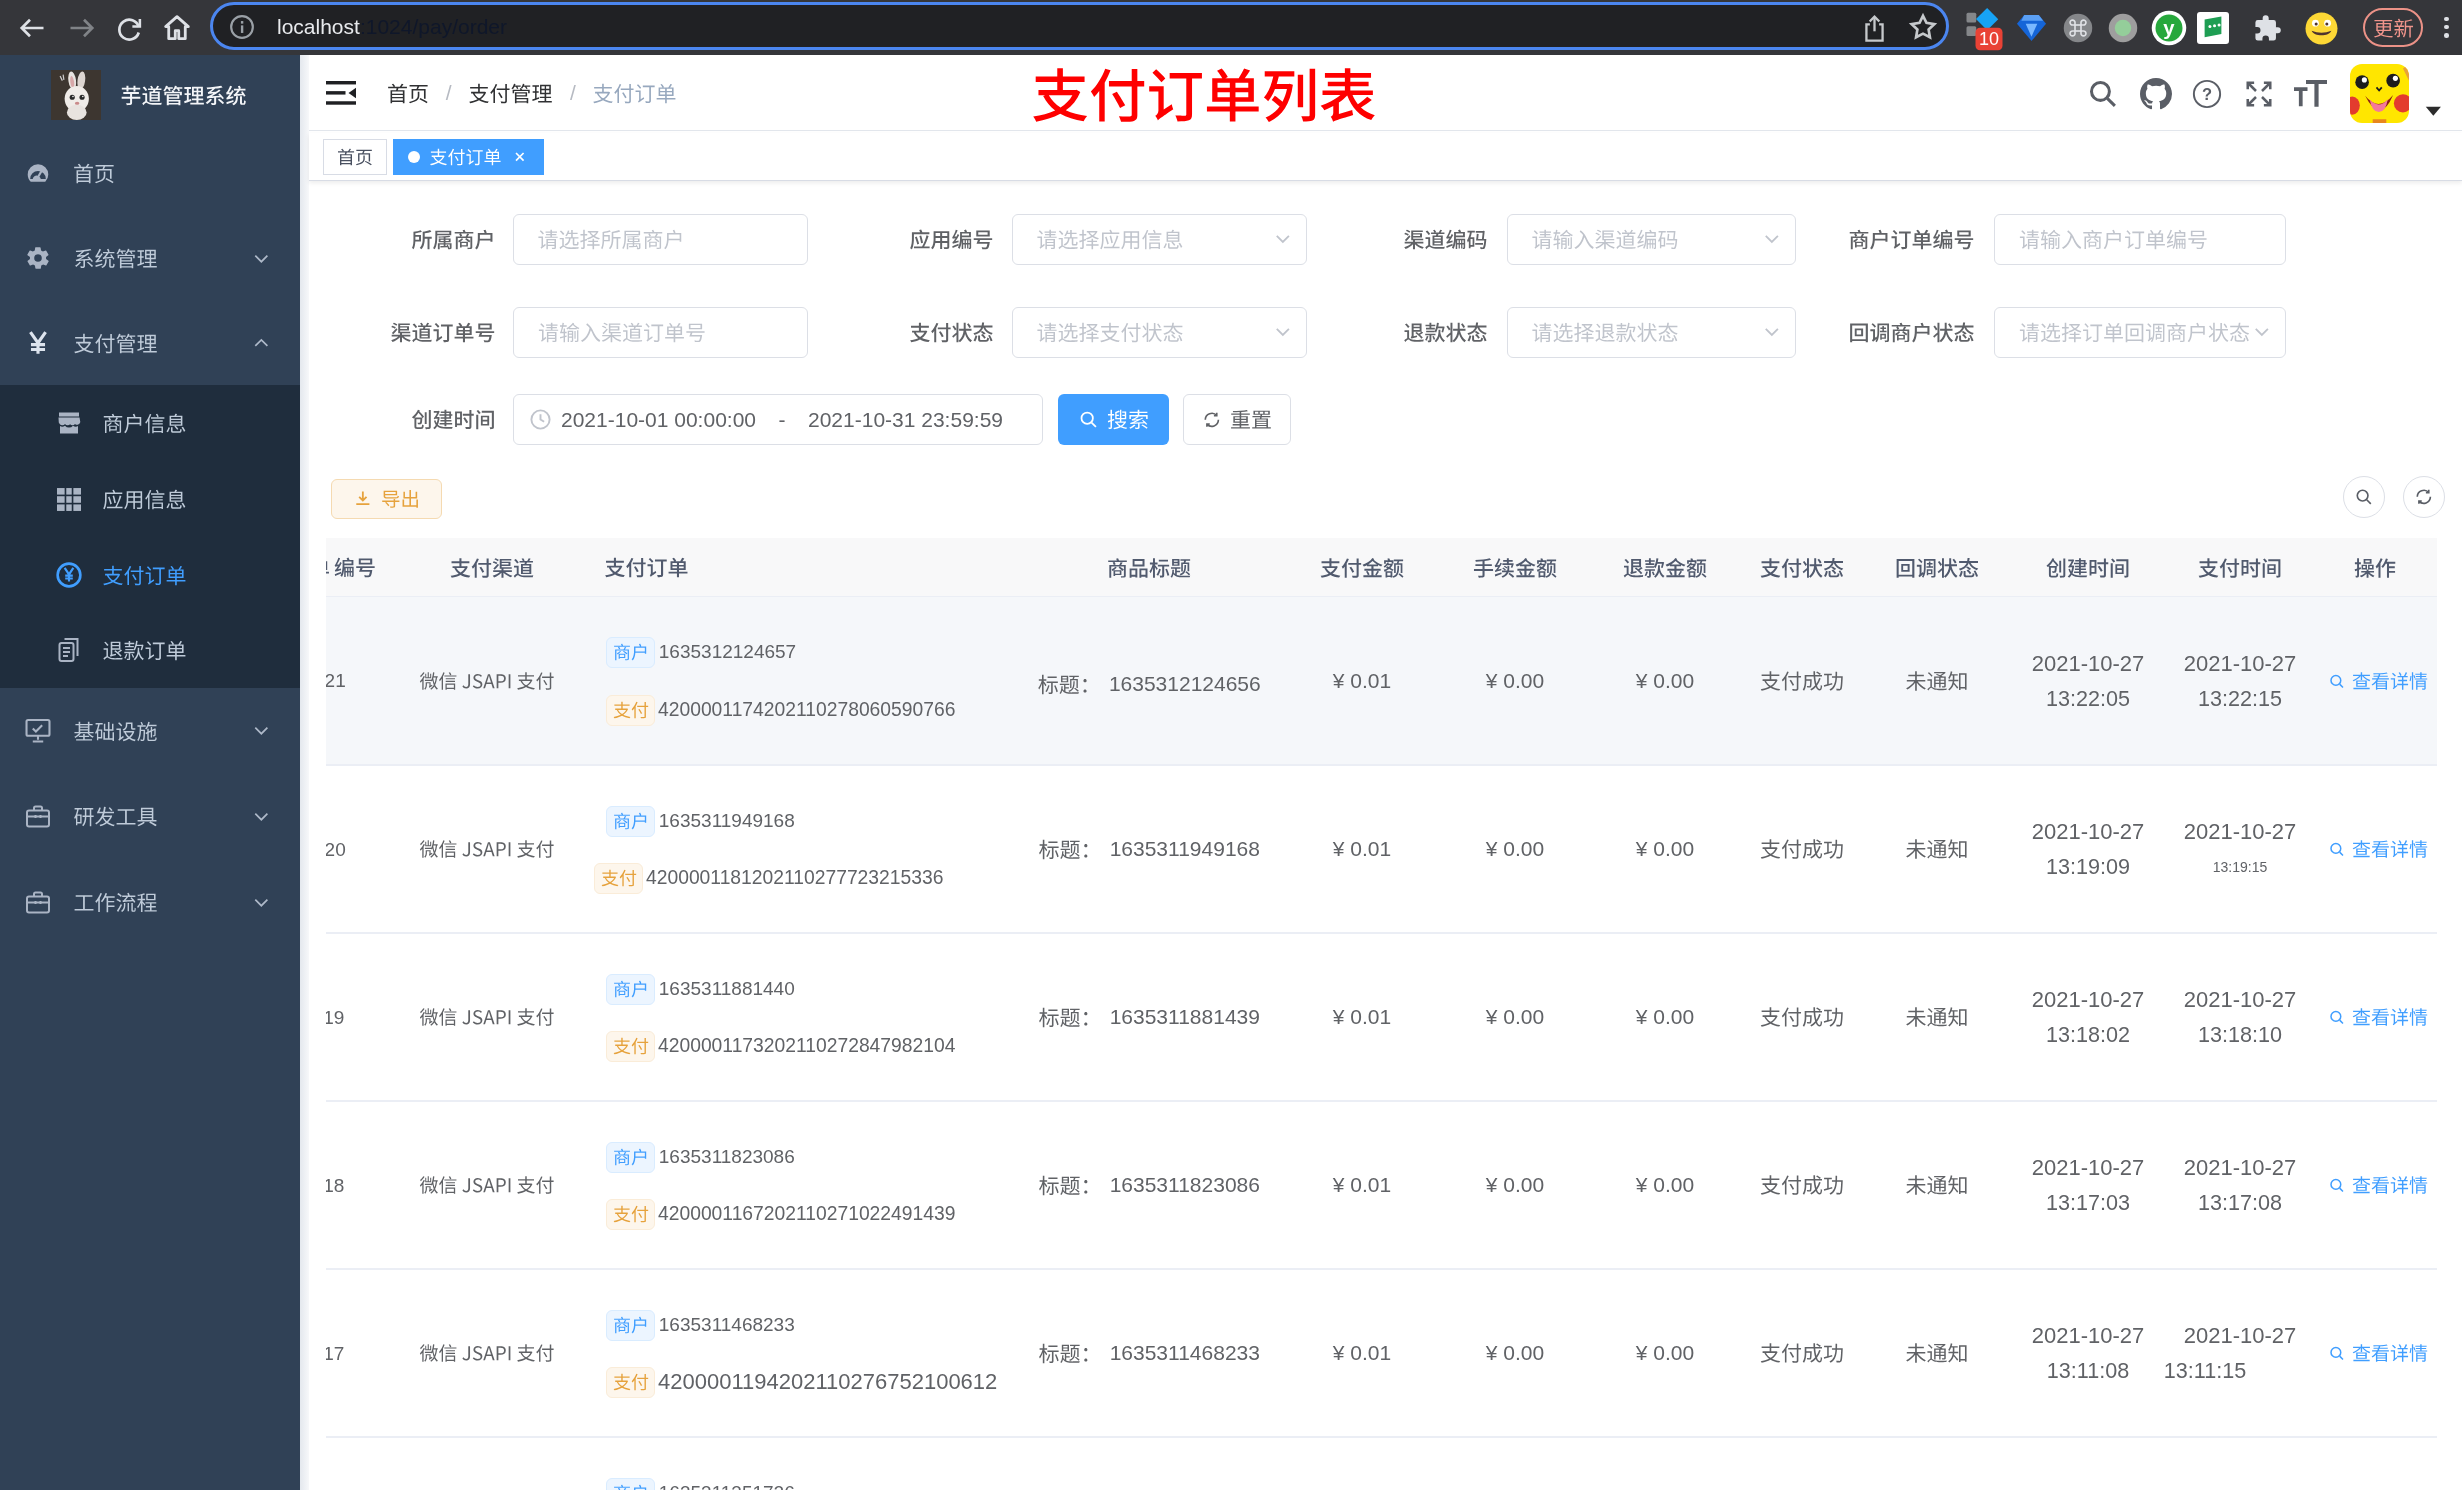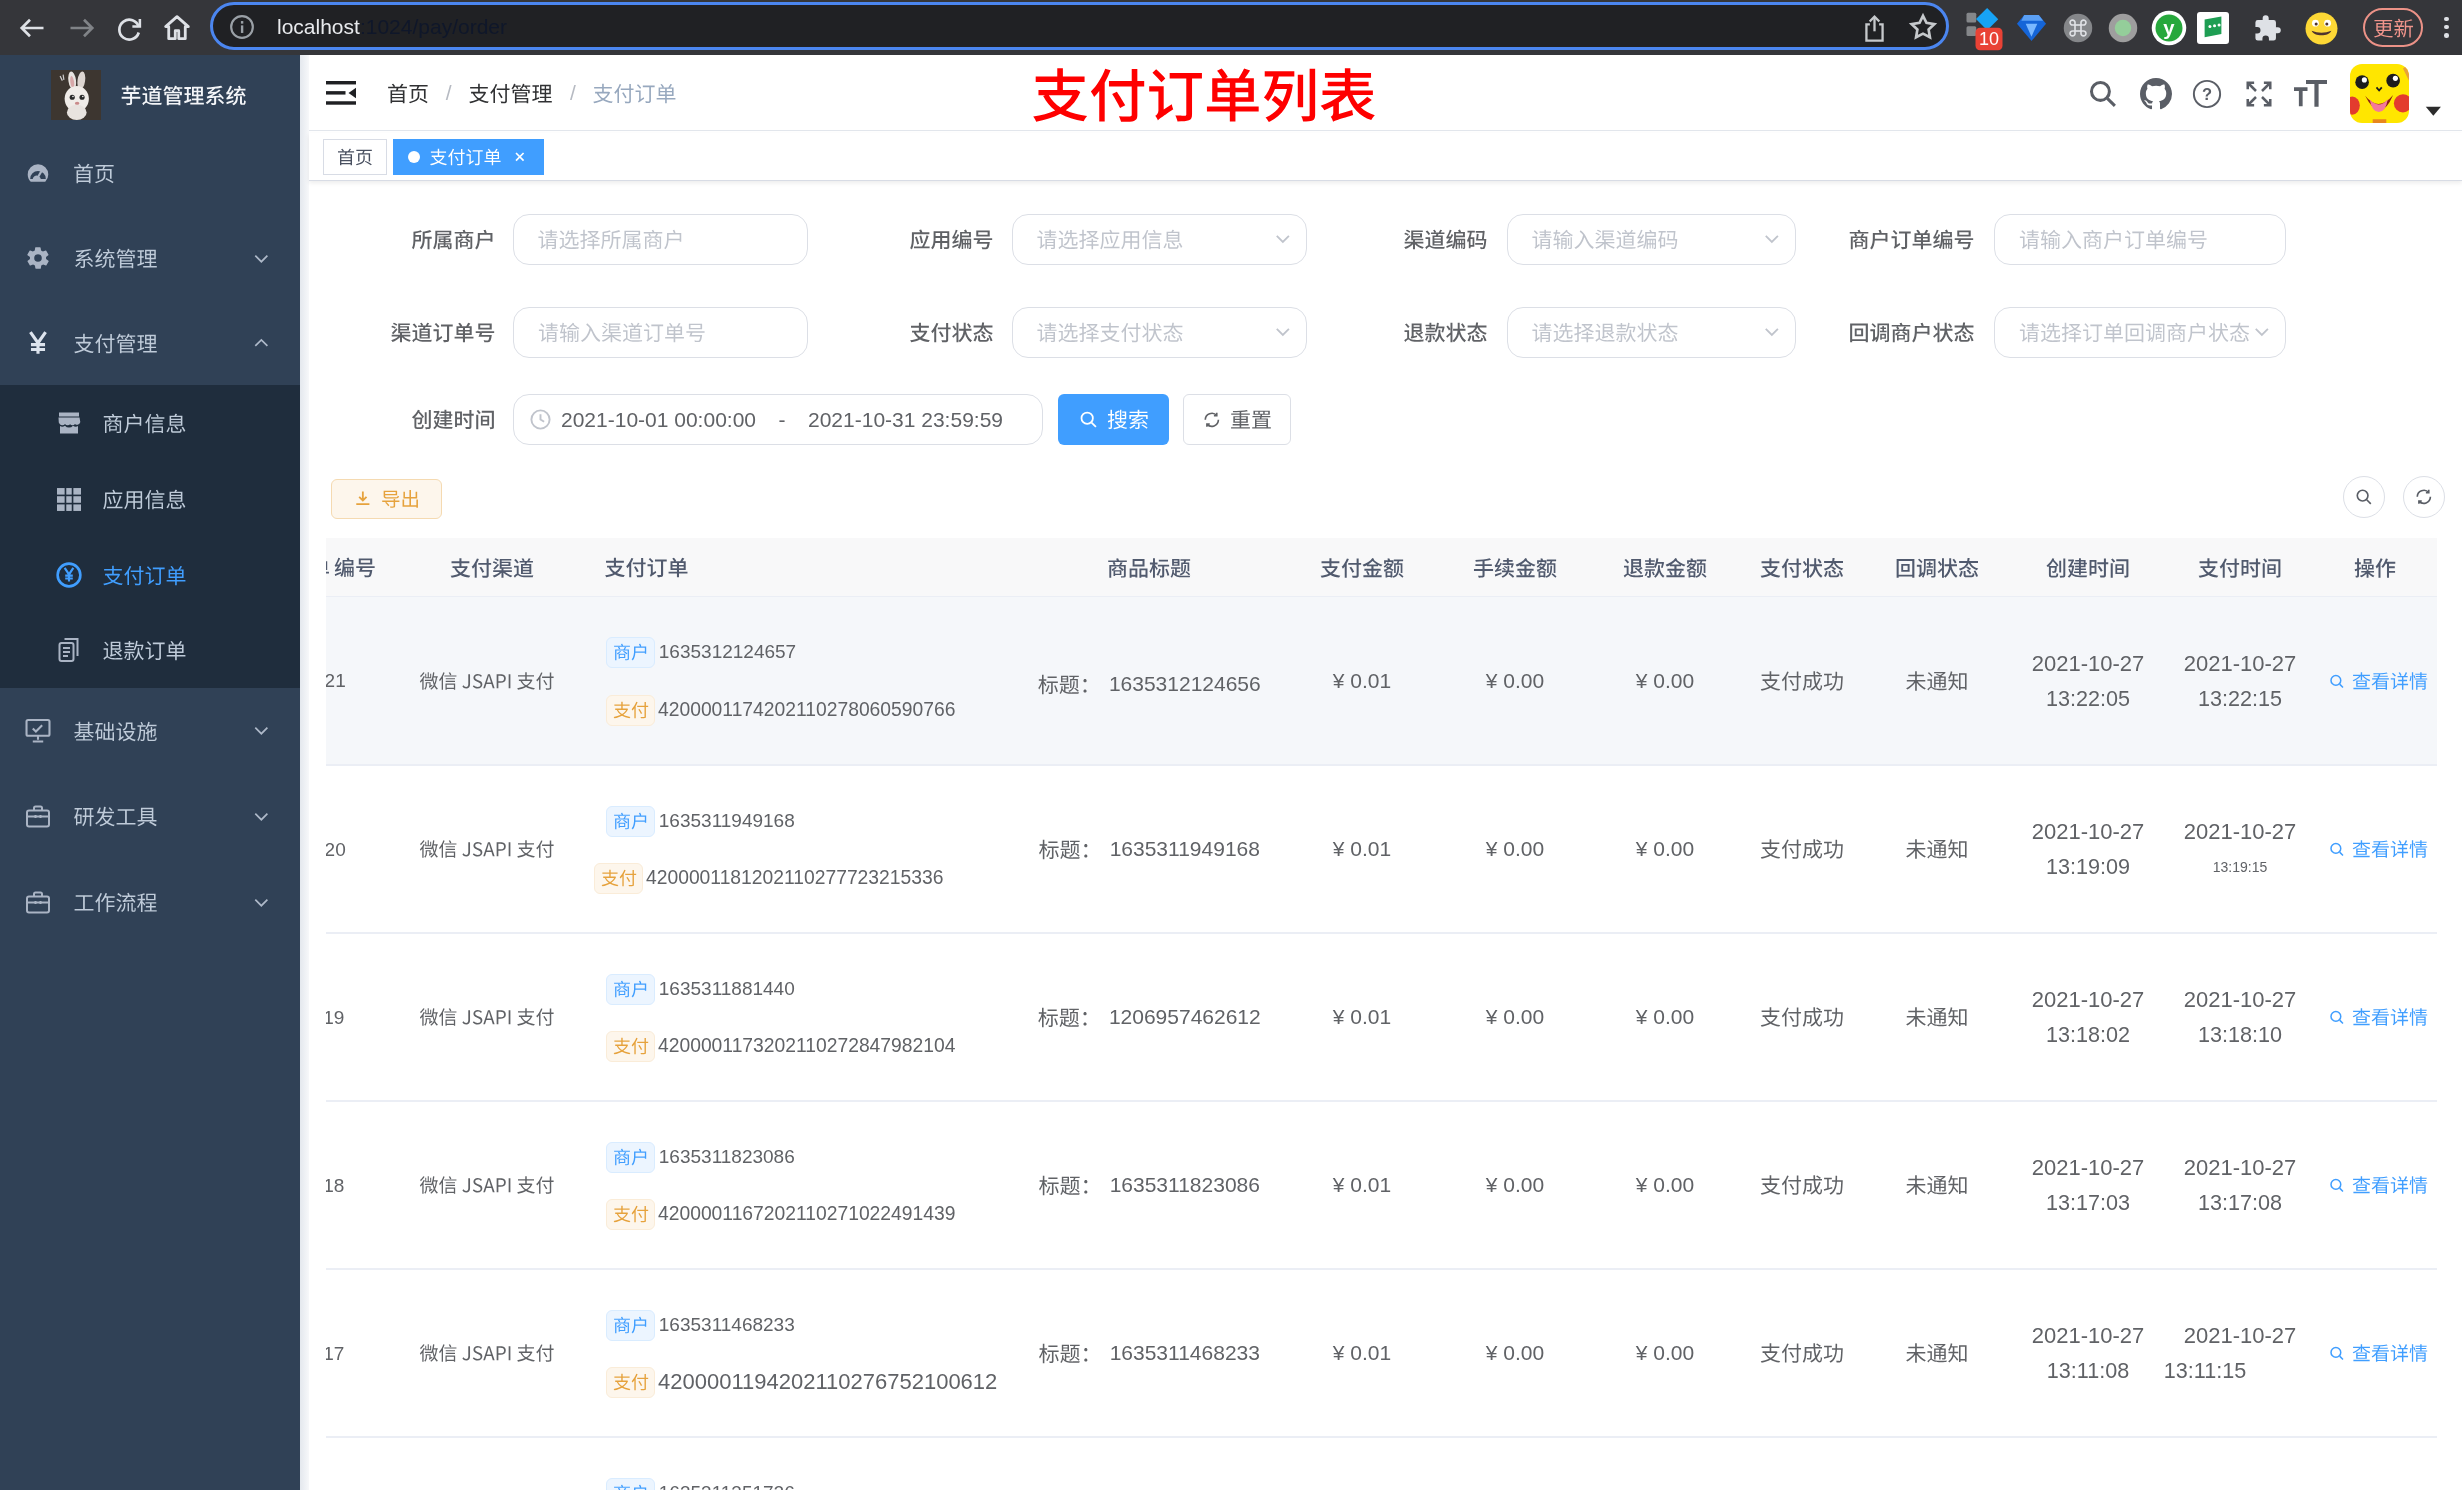--- a/index.html
+++ b/index.html
@@ -1,21 +1,21 @@
 <!DOCTYPE html>
 <html style="font-size:12px"><head><meta charset="utf-8"><style>
 *{margin:0;padding:0;box-sizing:border-box}
 html,body{width:2462px;height:1490px;overflow:hidden;background:#fff;
  font-family:"Liberation Sans",sans-serif;-webkit-font-smoothing:antialiased}
 .abs{position:absolute}
 .row{position:absolute;display:flex;align-items:center;white-space:nowrap}
 .ctr{position:absolute;display:flex;align-items:center;justify-content:center;white-space:nowrap;transform:translate(-50%,-50%)}
 .z{display:block;flex:none}
 svg.ic{display:block;flex:none}
-.in{position:absolute;border:1.5px solid #dcdfe6;border-radius:16px;background:#fff;display:flex;align-items:center}
+.in{position:absolute;border:1.5px solid #dcdfe6;border-radius:6px;background:#fff;display:flex;align-items:center}
 </style></head><body>
 <svg width="0" height="0" style="position:absolute">
 <defs>
 <g id="logo">
         <path fill="currentColor" d="M619 36V130H378V36H284V130H62V217H284V308H378V217H619V308H712V217H940V130H712V36ZM55 561V650H457V846C457 863 450 868 430 868C409 868 336 869 264 866C279 892 296 933 301 961C394 961 458 959 498 945C539 930 552 903 552 848V650H946V561H552V426H875V338H133V426H457V561Z M1056 120C1108 172 1170 244 1197 290L1274 238C1245 191 1181 122 1129 74ZM1471 516H1778V587H1471ZM1471 650H1778V722H1471ZM1471 382H1778V453H1471ZM1382 314V791H1871V314H1636C1647 292 1658 266 1669 240H1950V163H1773C1795 132 1819 96 1841 62L1750 36C1734 73 1704 125 1678 163H1503L1557 139C1544 109 1513 63 1487 30L1407 63C1430 93 1454 133 1468 163H1312V240H1567C1561 264 1554 291 1547 314ZM1269 394H1048V482H1178V777C1134 795 1083 833 1035 880L1092 959C1141 899 1192 844 1228 844C1252 844 1284 872 1328 896C1400 934 1486 946 1605 946C1702 946 1871 940 1941 935C1943 909 1957 867 1967 843C1870 855 1719 863 1608 863C1500 863 1411 856 1345 821C1312 804 1289 787 1269 777Z M2204 442V965H2300V934H2758V964H2852V712H2300V653H2799V442ZM2758 863H2300V783H2758ZM2432 255C2442 274 2453 296 2461 316H2089V486H2180V388H2826V486H2923V316H2557C2547 291 2532 261 2516 238ZM2300 512H2706V583H2300ZM2164 30C2138 116 2093 202 2037 257C2060 267 2100 288 2118 300C2147 268 2175 226 2200 180H2255C2279 217 2301 261 2311 290L2391 262C2383 240 2366 209 2348 180H2489V113H2232C2241 92 2249 70 2256 48ZM2590 31C2572 103 2537 175 2491 221C2513 232 2552 252 2569 265C2590 241 2609 213 2627 181H2684C2714 218 2745 264 2757 293L2834 258C2824 237 2805 208 2783 181H2945V113H2659C2668 92 2676 70 2682 48Z M3492 346H3624V456H3492ZM3705 346H3834V456H3705ZM3492 161H3624V270H3492ZM3705 161H3834V270H3705ZM3323 846V932H3970V846H3712V726H3937V640H3712V537H3924V80H3406V537H3616V640H3397V726H3616V846ZM3030 769 3053 866C3144 836 3262 796 3371 759L3355 669L3250 703V475H3347V388H3250V187H3362V99H3041V187H3160V388H3051V475H3160V731C3112 746 3067 759 3030 769Z M4267 660C4217 728 4134 799 4056 845C4080 859 4120 890 4139 908C4214 855 4303 773 4362 693ZM4629 704C4710 765 4810 853 4858 909L4940 852C4888 796 4785 712 4705 655ZM4654 437C4677 459 4701 484 4724 509L4345 534C4486 464 4630 378 4764 274L4694 212C4647 252 4595 290 4543 326L4317 337C4384 290 4450 232 4510 172C4640 159 4764 141 4863 117L4795 38C4631 79 4345 105 4100 116C4110 138 4122 175 4124 199C4205 196 4292 191 4378 184C4318 243 4254 293 4230 309C4200 330 4177 345 4156 348C4165 371 4178 412 4182 430C4204 422 4236 417 4419 406C4342 453 4277 488 4244 503C4182 534 4139 552 4104 557C4114 582 4128 625 4132 643C4162 631 4204 625 4459 605V849C4459 861 4455 864 4439 865C4422 866 4364 866 4308 863C4322 889 4338 929 4343 956C4417 956 4470 956 4507 941C4545 926 4555 900 4555 852V598L4786 580C4814 613 4837 644 4853 670L4927 625C4887 562 4803 469 4726 400Z M5691 531V833C5691 918 5709 946 5788 946C5803 946 5852 946 5868 946C5936 946 5958 905 5965 759C5941 753 5903 737 5884 721C5881 845 5878 865 5858 865C5848 865 5813 865 5805 865C5786 865 5784 861 5784 832V531ZM5502 533C5496 718 5477 825 5318 887C5339 905 5365 941 5377 965C5558 887 5588 751 5596 533ZM5038 820 5060 914C5154 881 5273 839 5386 798L5369 717C5247 757 5121 798 5038 820ZM5588 55C5606 93 5626 142 5636 175H5403V260H5573C5529 320 5469 398 5448 417C5428 437 5401 445 5380 449C5390 470 5406 517 5410 541C5440 528 5485 522 5839 487C5855 514 5868 539 5877 559L5957 516C5928 456 5863 362 5810 292L5737 329C5756 355 5775 384 5794 413L5554 434C5595 382 5644 316 5684 260H5951V175H5667L5733 156C5722 124 5698 71 5677 33ZM5060 461C5076 454 5099 448 5200 434C5162 489 5129 531 5113 549C5082 586 5059 609 5036 614C5047 639 5062 684 5067 703C5090 689 5127 677 5372 622C5369 602 5368 565 5371 539L5204 573C5274 489 5342 390 5399 291L5316 240C5298 277 5277 313 5256 348L5155 358C5215 275 5272 172 5315 74L5218 30C5179 147 5109 273 5086 305C5065 339 5046 361 5026 365C5039 392 5055 441 5060 461Z"></path>
       </g>
 <g id="shouye">
         <path fill="currentColor" d="M243 568H755V670H243ZM243 507V408H755V507ZM243 730H755V836H243ZM228 65C259 98 294 144 313 178H54V248H456C450 278 442 312 433 341H168V960H243V903H755V960H833V341H512L546 248H949V178H696C725 143 757 101 785 60L702 38C681 80 643 138 611 178H345L389 155C370 122 331 72 294 36Z M1464 418V599C1464 706 1421 825 1050 899C1066 915 1087 944 1096 960C1485 876 1541 737 1541 600V418ZM1545 770C1661 824 1812 907 1885 963L1932 903C1854 848 1703 769 1589 719ZM1171 285V752H1248V355H1760V750H1839V285H1478C1497 250 1517 207 1535 165H1935V95H1074V165H1449C1437 204 1419 249 1403 285Z"></path>
       </g>
 <g id="xitong">
@@ -910,21 +910,21 @@
           </svg>
         </div>
         <div style="width:3px"></div>
         <span style="font-size:19.3px;color:#606266;letter-spacing:0px">4200001173202110272847982104</span>
       </div>
       <div class="ctr" style="left:823px;top:479px">
         <svg class="z" style="width:64px;height:21px;color:#606266;" viewBox="0 0 3000 1000">
           <use href="#biaoti"></use>
         </svg>
         <div style="width:7.6px"></div>
-        <span style="font-size:21px;color:#606266;letter-spacing:0px">1206957462612</span>
+        <span style="font-size:21px;color:#606266;letter-spacing:0px">1635311881439</span>
       </div>
       <div class="ctr" style="left:1036px;top:479px">
         <span style="font-size:21px;color:#606266;letter-spacing:0px">¥ 0.01</span>
       </div>
       <div class="ctr" style="left:1189px;top:479px">
         <span style="font-size:21px;color:#606266;letter-spacing:0px">¥ 0.00</span>
       </div>
       <div class="ctr" style="left:1339px;top:479px">
         <span style="font-size:21px;color:#606266;letter-spacing:0px">¥ 0.00</span>
       </div>

